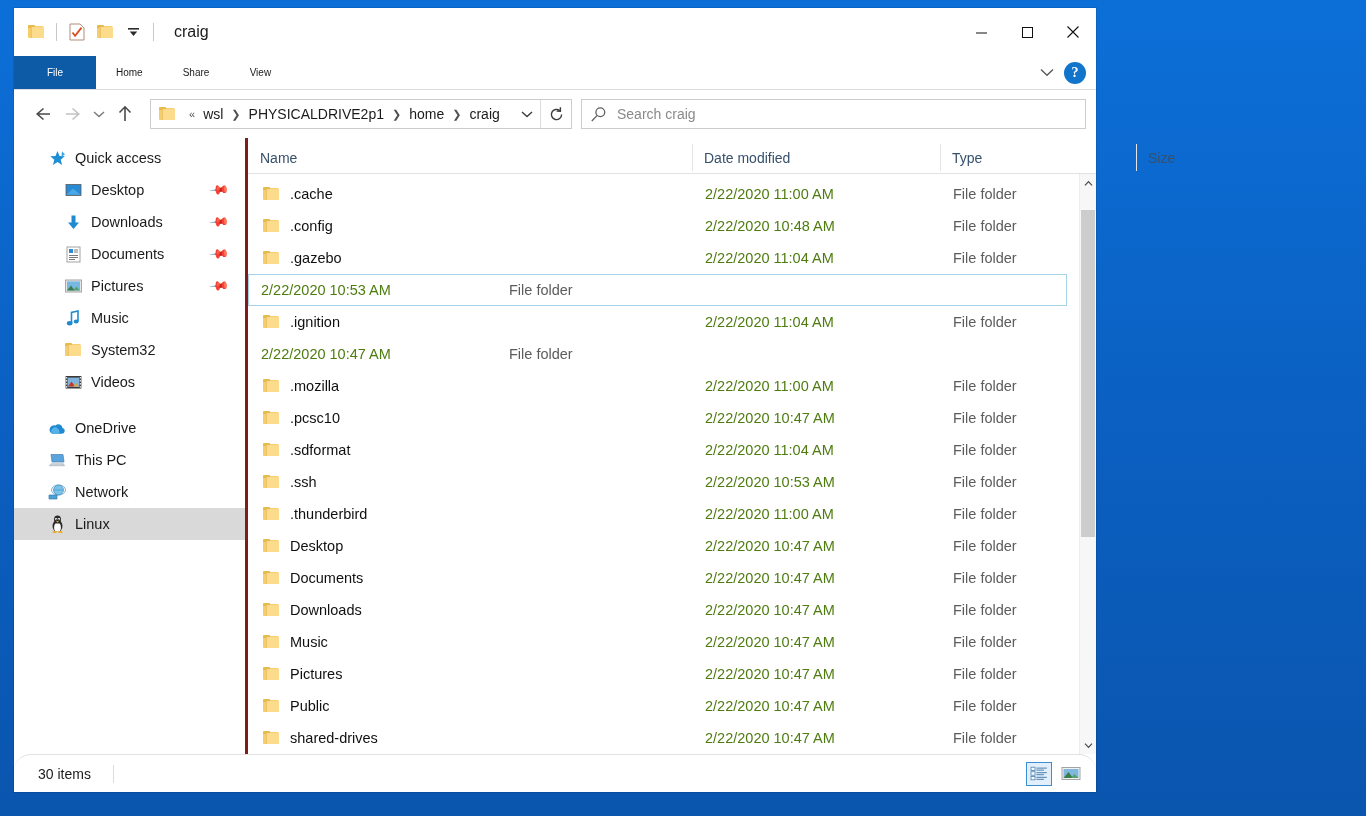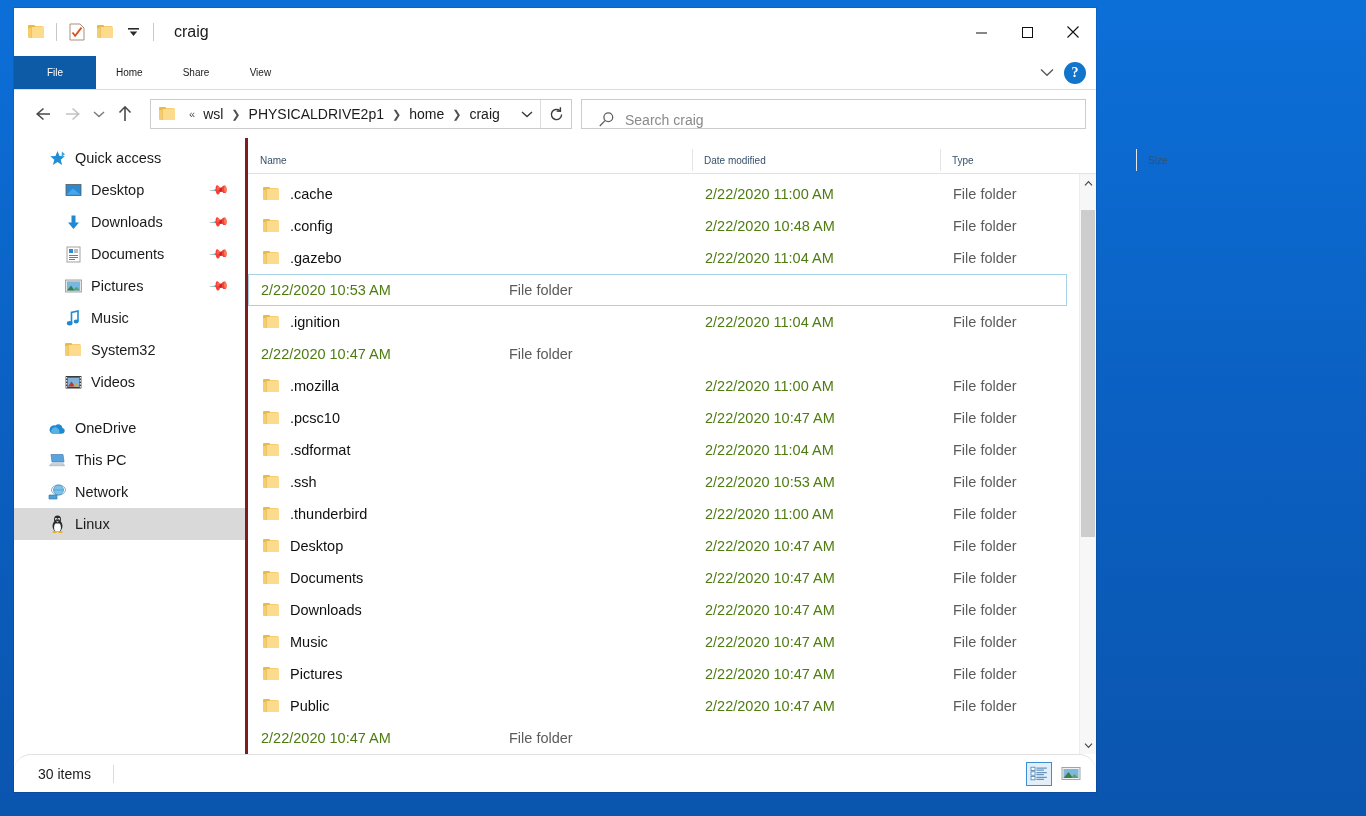--- a/index.html
+++ b/index.html
@@ -152,24 +152,24 @@
     display: flex; align-items: center; justify-content: center;
     color: #333;
     margin-left: 0;
   }
   .searchbox {
     width: 505px;
     height: 30px;
     border: 1px solid #cccccc;
     background: #fff;
     display: flex;
-    align-items: flex-end;
+    align-items: center;
     margin-left: 9px;
     gap: 10px;
-    padding-left: 16px;
+    padding-left: 8px;
   }
   .search-placeholder {
     font-size: 14px;
     color: #8a8a8a;
   }
 
   
   .bodyarea {
     flex: 1 1 auto;
     display: flex;
@@ -228,21 +228,21 @@
     font-size: 11px;
     color: #5a5a5a;
     line-height: 1;
   }
   .colheader {
     height: 36px;
     flex: 0 0 36px;
     display: flex;
     align-items: flex-end;
     border-bottom: 1px solid #e2e2e2;
-    font-size: 10px;
+    font-size: 14px;
     color: #37506b;
     padding-bottom: 7px;
     background: #ffffff;
     position: relative;
   }
   .col { padding-left: 12px; position: relative; white-space: nowrap; }
   .col::after {
     content: "";
     position: absolute;
     left: 0; top: -6px; bottom: -5px;
@@ -874,20 +874,28 @@
                   <i class="tab2"></i>
                   <i class="front"></i>
                 </span>
                 <span>Public</span>
               </div>
               <div class="cell date">2/22/2020 10:47 AM</div>
               <div class="cell type">File folder</div>
               <div class="cell size"></div>
             </div>
             <div class="row">
+              <div class="cell name">
+                <span class="folder">
+                  <i class="back"></i>
+                  <i class="tab2"></i>
+                  <i class="front"></i>
+                </span>
+                <span>shared-drives</span>
+              </div>
               <div class="cell date">2/22/2020 10:47 AM</div>
               <div class="cell type">File folder</div>
               <div class="cell size"></div>
             </div>
           </div>
 
         <div class="vscroll">
           <div class="vs-arrow">
             <svg width="9" height="7" viewBox="0 0 9 7">
               <path d="M1 5.4 L4.5 1.6 L8 5.4" fill="none" stroke="#4a4a4a" stroke-width="1.2"></path>

